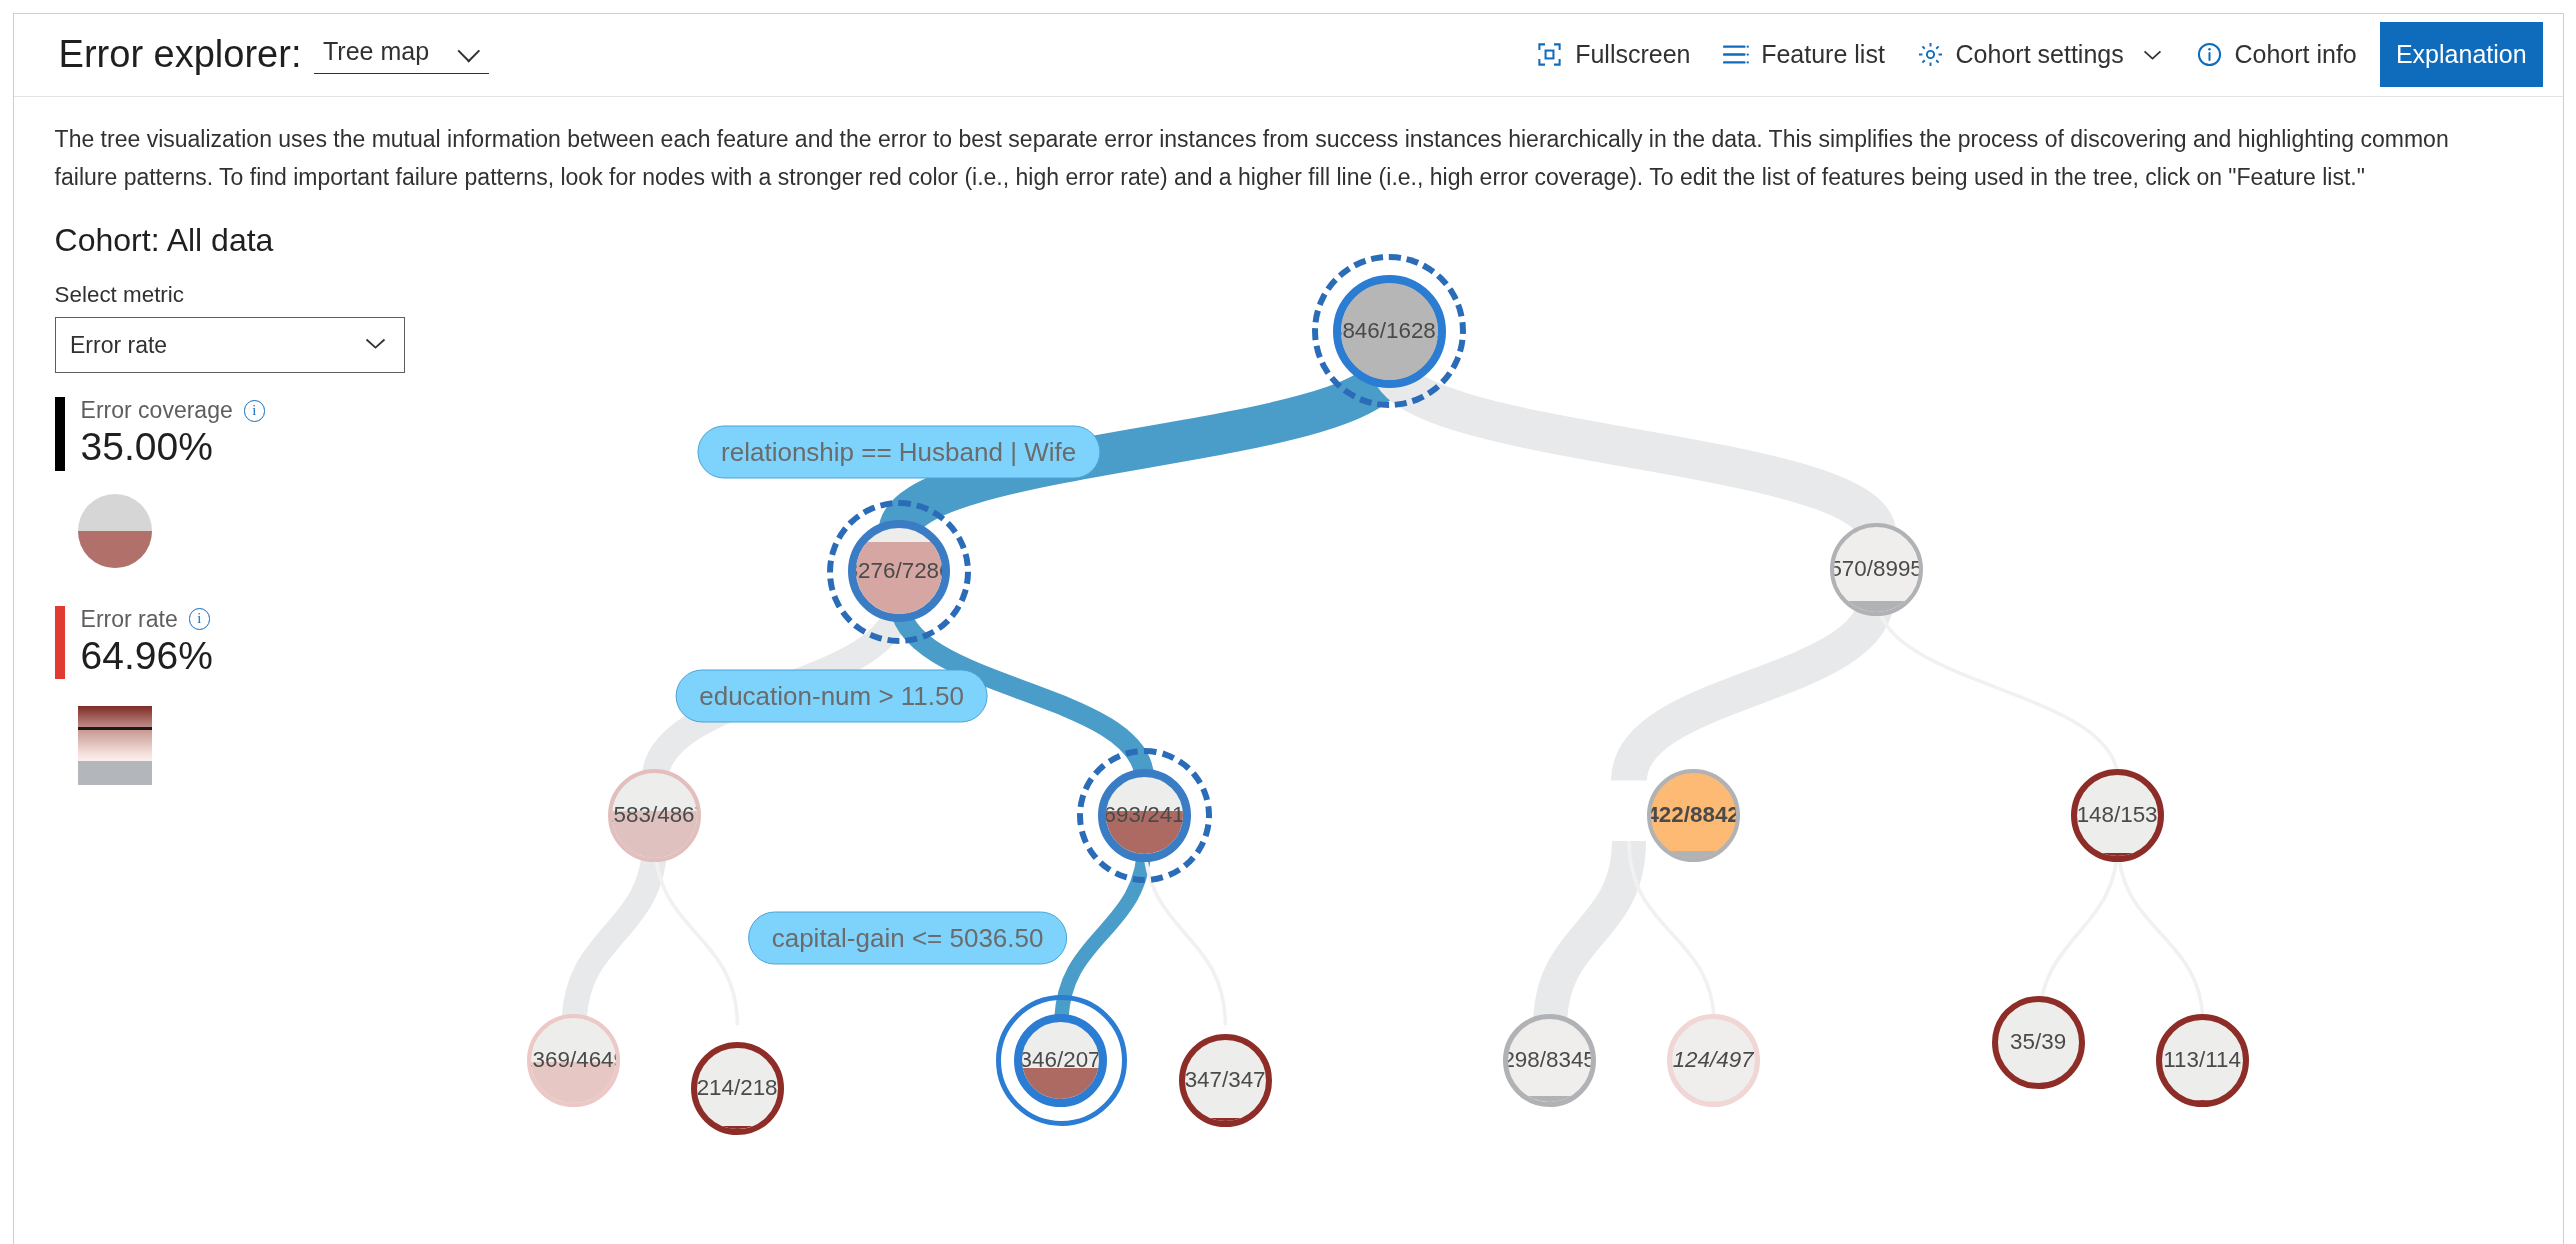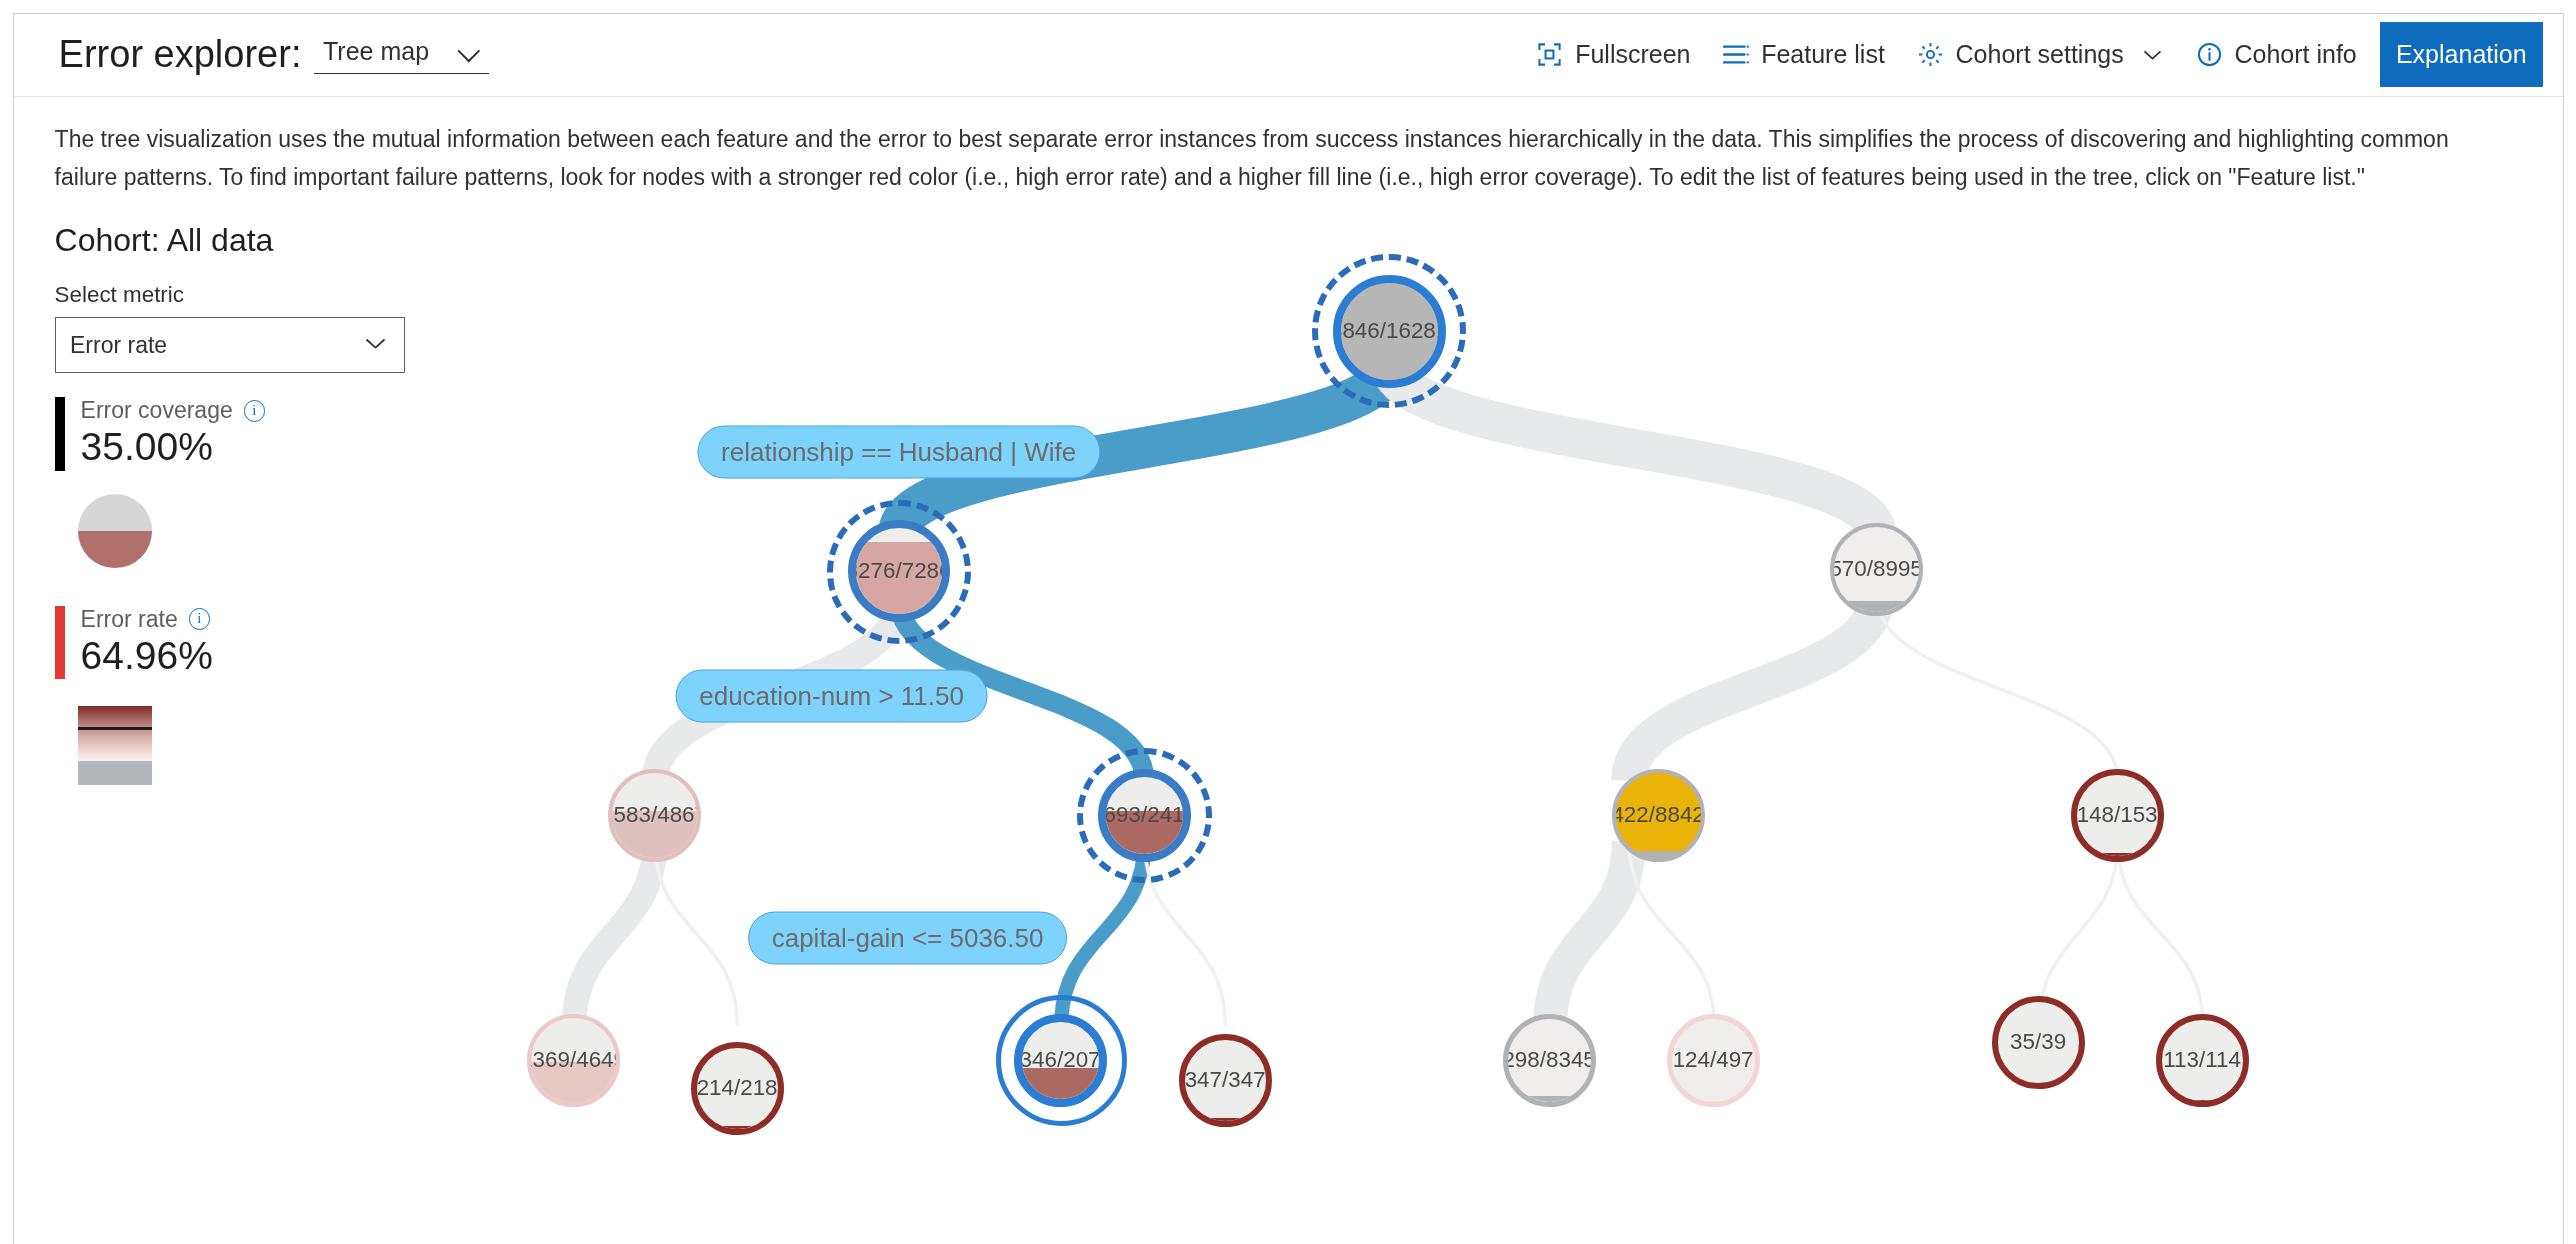--- a/index.html
+++ b/index.html
@@ -333,21 +333,21 @@
           </div>
           <div class="node" style="left: 199px; top: 568px; width: 93px; height: 93px; background: rgb(237, 237, 235); border: 4.5px solid rgb(226, 191, 189);">
             <div class="nfill" style="height: 60%; background: rgb(223, 194, 192);"></div>
             <span class="nlabel">1583/4867</span>
           </div>
           <div class="sel-dash" style="left: 668px; top: 547px; width: 135px; height: 135px;"></div>
           <div class="node" style="left: 689px; top: 568px; width: 93px; height: 93px; background: rgb(237, 237, 235); border: 8px solid rgb(59, 125, 196);">
             <div class="nfill" style="height: 60%; background: rgb(172, 106, 98);"></div>
             <span class="nlabel">1693/2419</span>
           </div>
-          <div class="node" style="left: 1203px; top: 568px; width: 93px; height: 93px; background: #eab308; border: 4.5px solid rgb(176, 178, 181);">
+          <div class="node" style="left: 1238px; top: 568px; width: 93px; height: 93px; background: #fdba74; border: 4.5px solid rgb(176, 178, 181); font-weight: bold;">
             <div class="nfill" style="height: 13%; background: rgb(176, 178, 181);"></div>
             <span class="nlabel">422/8842</span>
           </div>
           <div class="node" style="left: 1662px; top: 568px; width: 93px; height: 93px; background: rgb(237, 237, 235); border: 6.3px solid rgb(142, 45, 40);">
             <div class="nfill" style="height: 8%; background: rgb(142, 45, 40);"></div>
             <span class="nlabel">148/153</span>
           </div>
           <div class="node" style="left: 118px; top: 813px; width: 93px; height: 93px; background: rgb(237, 237, 235); border: 4.5px solid rgb(236, 201, 199);">
             <div class="nfill" style="height: 53%; background: rgb(231, 199, 196);"></div>
             <span class="nlabel">1369/4649</span>
@@ -362,21 +362,21 @@
             <span class="nlabel">1346/2072</span>
           </div>
           <div class="node" style="left: 770px; top: 833px; width: 93px; height: 93px; background: rgb(237, 237, 235); border: 6.3px solid rgb(142, 45, 40);">
             <div class="nfill" style="height: 8%; background: rgb(142, 45, 40);"></div>
             <span class="nlabel">347/347</span>
           </div>
           <div class="node" style="left: 1094px; top: 813px; width: 93px; height: 93px; background: rgb(239, 238, 236); border: 5.4px solid rgb(176, 178, 181);">
             <div class="nfill" style="height: 12%; background: rgb(176, 178, 181);"></div>
             <span class="nlabel">298/8345</span>
           </div>
-          <div class="node" style="left: 1258px; top: 813px; width: 93px; height: 93px; background: rgb(239, 238, 236); border: 5.4px solid rgb(240, 214, 212);">
+          <div class="node" style="left: 1258px; top: 813px; width: 93px; height: 93px; background: rgb(239, 238, 236); border: 5.4px solid rgb(240, 214, 212); font-style: italic;">
             <div class="nfill" style="height: 6%; background: rgb(243, 222, 219);"></div>
             <span class="nlabel">124/497</span>
           </div>
           <div class="node" style="left: 1583px; top: 795px; width: 93px; height: 93px; background: rgb(237, 237, 235); border: 6.3px solid rgb(142, 45, 40);">
             <div class="nfill" style="height: 5%; background: rgb(142, 45, 40);"></div>
             <span class="nlabel">35/39</span>
           </div>
           <div class="node" style="left: 1747px; top: 813px; width: 93px; height: 93px; background: rgb(237, 237, 235); border: 6.3px solid rgb(142, 45, 40);">
             <div class="nfill" style="height: 6%; background: rgb(142, 45, 40);"></div>
             <span class="nlabel">113/114</span>

